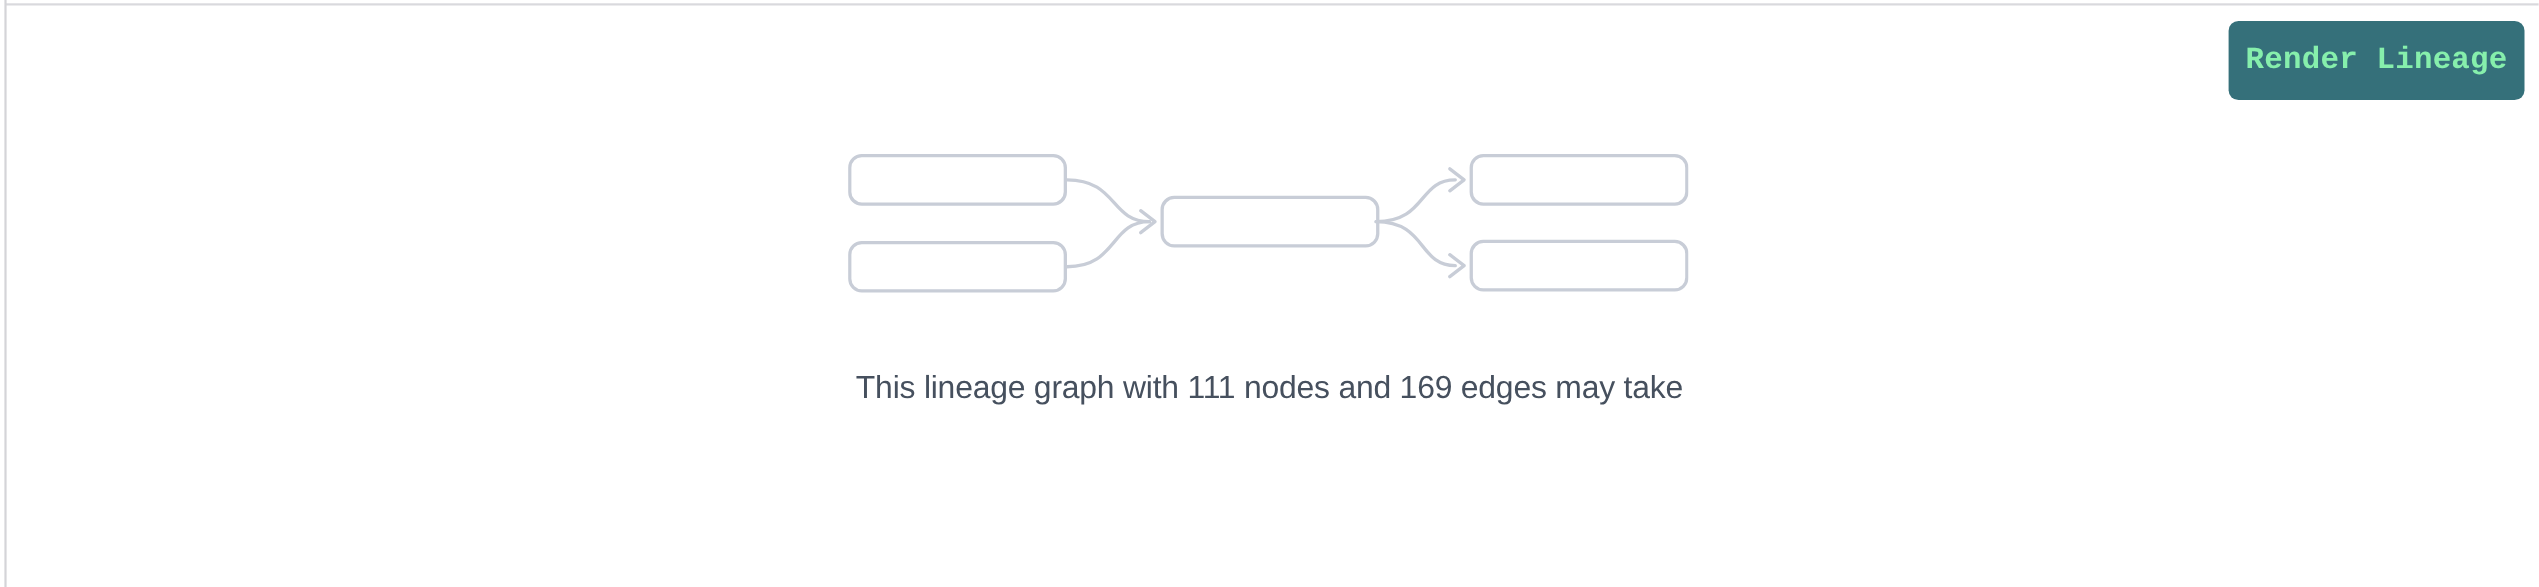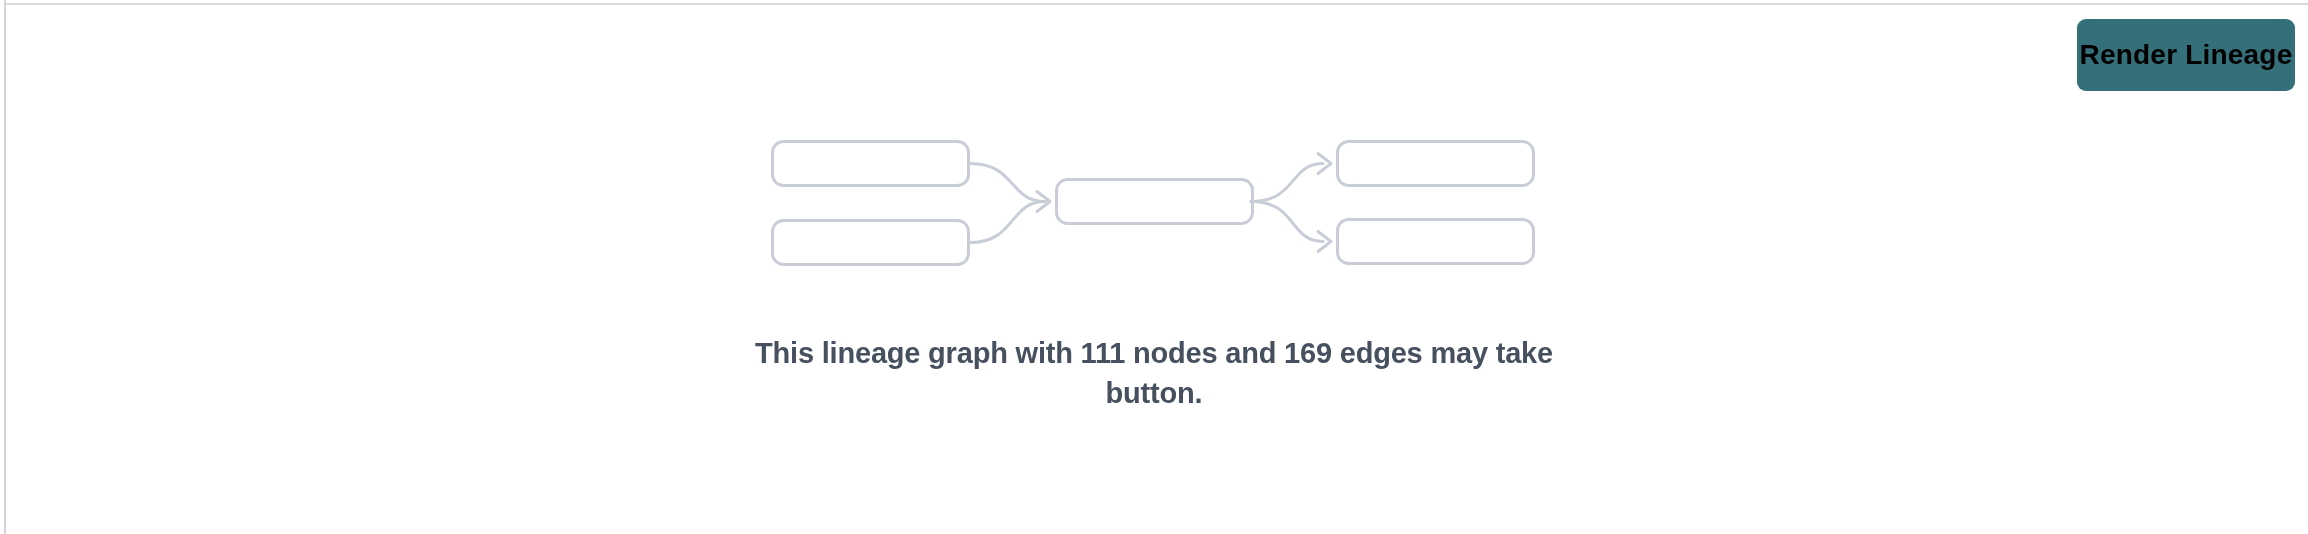--- a/index.html
+++ b/index.html
@@ -25,26 +25,26 @@
   .left-divider {
     position: absolute;
     left: 4px; top: 0; bottom: 0;
     width: 2px;
     background: #d4d4d8;
     cursor: col-resize;
   }
   .render-btn {
     position: absolute;
     top: 19px; right: 13px;
-    width: 218px; height: 72px;
+    width: 269px; height: 72px;
     background: #35707a;
-    color: #000000;
+    color: #86efac;
     border: none;
     border-radius: 9px;
-    font-family: Liberation Sans, sans-serif;
+    font-family: Liberation Mono, monospace;
     font-size: 28px;
     font-weight: bold;
     letter-spacing: 0.2px;
     cursor: pointer;
     display: flex;
     align-items: center;
     justify-content: center;
   }
   .empty-state {
     position: absolute;
@@ -56,21 +56,21 @@
     left: 771px; top: 137px;
     width: 764px; height: 132px;
   }
   .message {
     position: absolute;
     left: 0; right: 0;
     top: 333px;
     text-align: center;
     font-size: 29px;
     line-height: 40px;
-    font-weight: bold;
+    font-weight: normal;
     color: #46505e;
     letter-spacing: -0.2px;
   }
 </style>
 </head>
 <body>
 
 <div class="panel">
 
   <div class="top-border"></div>
@@ -94,17 +94,16 @@
         <path d="M 266 54.5 L 279 64.5 L 266 74.5"></path>
         <path d="M 480 64.5 C 526 64.5, 518 26.5, 552 26.5"></path>
         <path d="M 480 64.5 C 526 64.5, 518 104.5, 552 104.5"></path>
         <path d="M 547 16.5 L 560 26.5 L 547 36.5"></path>
         <path d="M 547 94.5 L 560 104.5 L 547 114.5"></path>
       </g>
     </svg>
 
     <div class="message">
       <div>This lineage graph with 111 nodes and 169 edges may take</div>
-      <div>button.</div>
     </div>
 
   </div>
 </div>
 
 </body></html>

